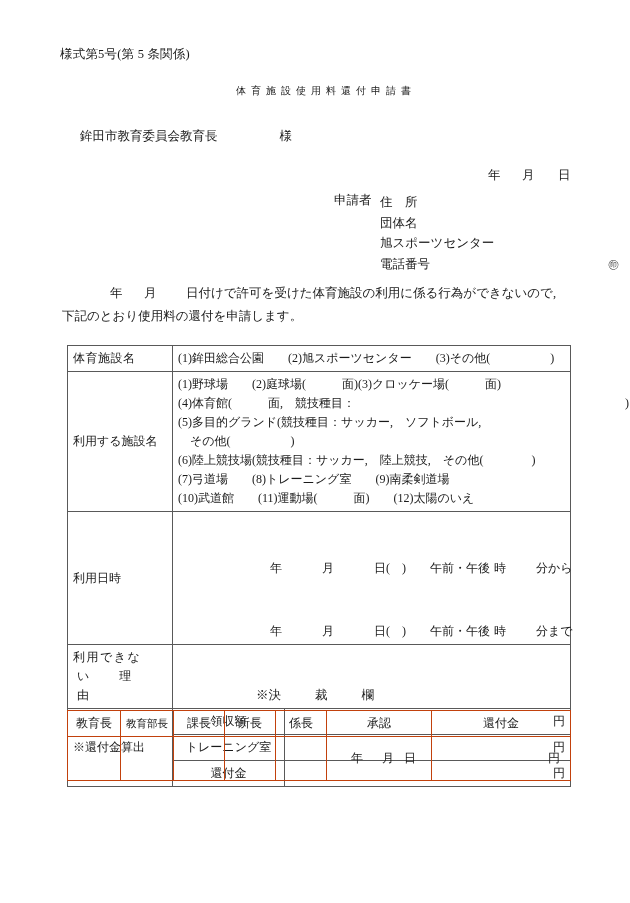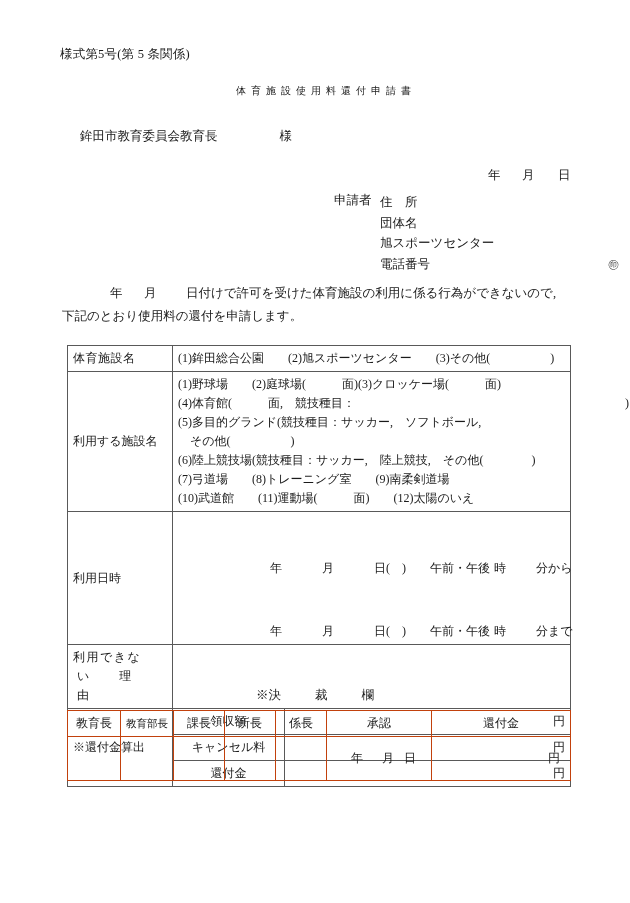--- a/index.html
+++ b/index.html
@@ -254,21 +254,21 @@
           <div class="l2b">い　理　由</div>
         </td>
         <td colspan="2" class="reason-cell"></td>
       </tr>
       <tr>
         <td rowspan="3" class="lbl">※還付金算出</td>
         <td class="sub-lbl">領収額</td>
         <td class="money-cell"><span></span><span>円</span></td>
       </tr>
       <tr>
-        <td class="sub-lbl">キャンセル料</td>
+        <td class="sub-lbl">トレーニング室</td>
         <td class="money-cell"><span></span><span>円</span></td>
       </tr>
       <tr>
         <td class="sub-lbl">還付金</td>
         <td class="money-cell"><span></span><span>円</span></td>
       </tr>
     </tbody>
   </table>
 
   <div class="approval-title">

